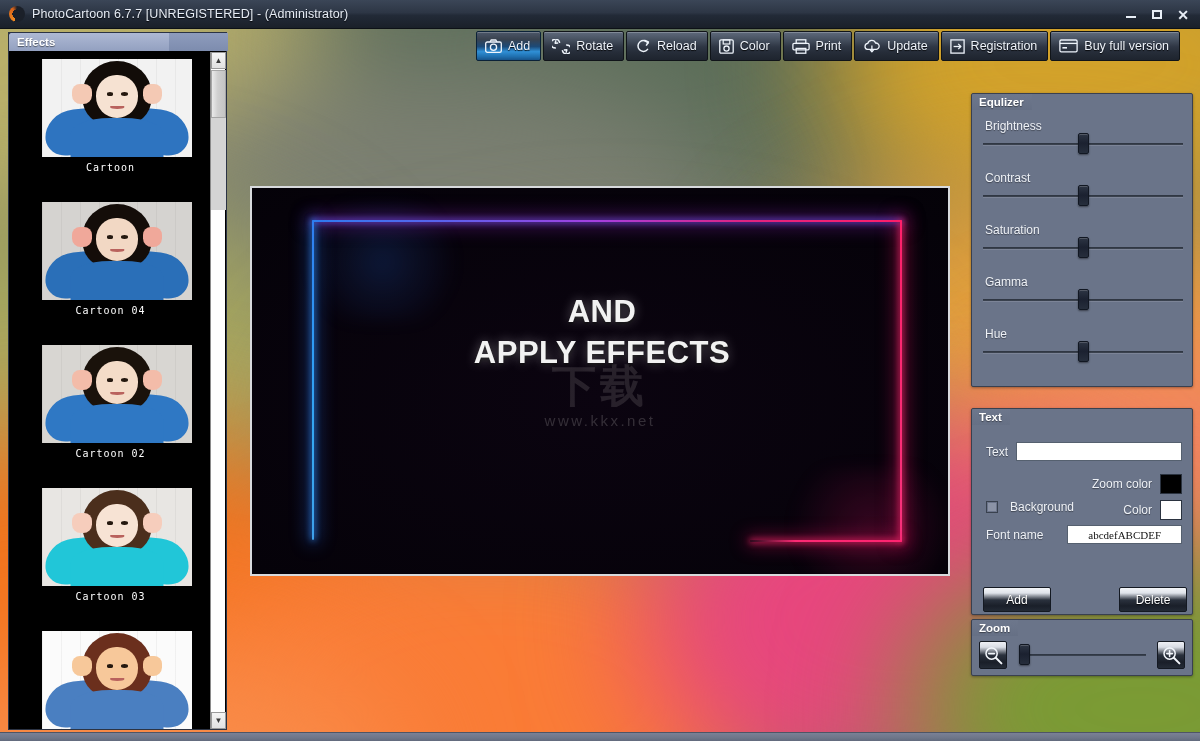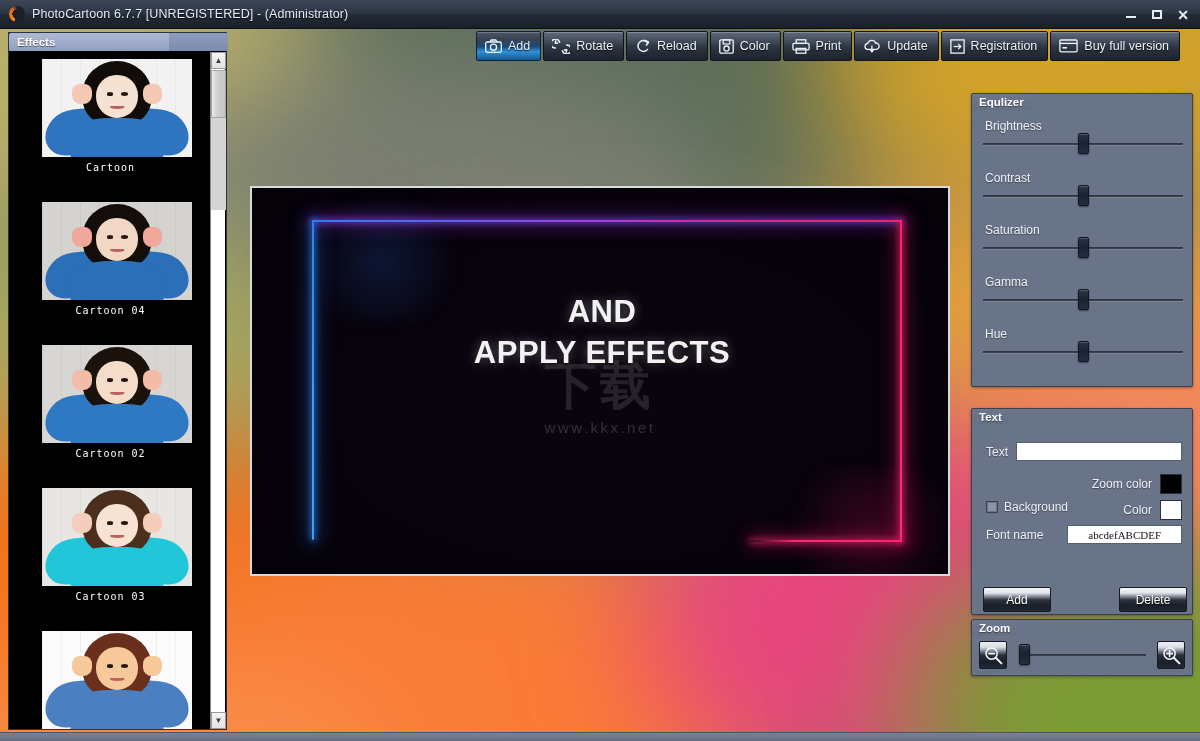--- a/index.html
+++ b/index.html
@@ -219,23 +219,23 @@
   .n-glow-tl { left: 40px; top: 14px; width: 180px; height: 120px;
     background: radial-gradient(circle, rgba(40,110,230,.20) 0%, transparent 70%); filter: blur(8px); }
   .n-glow-br { left: 520px; top: 280px; width: 200px; height: 120px;
     background: radial-gradient(circle, rgba(230,20,110,.22) 0%, transparent 70%); filter: blur(8px); }
 
   #watermark {
     position:absolute; left: 50%; top: 176px; transform: translateX(-50%);
     text-align:center; pointer-events:none;
   }
   #watermark .wm-cjk {
-    color: rgba(190,185,185,.16); font-size: 51px; font-weight: bold;
+    color: rgba(190,185,185,.16); font-size: 44px; font-weight: bold;
     letter-spacing: 4px; line-height: 1;
-    font-family: Liberation Mono, monospace;
+    font-family: Liberation Sans, sans-serif;
   }
   #watermark .wm-url {
     color: rgba(200,195,195,.22); font-size: 15px; letter-spacing: 2.5px;
     margin-top: 4px; font-family: "Liberation Sans", sans-serif;
   }
 
   #canvas-text {
     position: absolute; left: 0; top: 104px; width: 700px;
     text-align: center; pointer-events: none;
   }
@@ -644,21 +644,21 @@
     <div class="trow" style="left:14px; top:33px; width:196px; gap:8px;">
       <span class="tlabel">Text</span>
       <input class="tinput" style="flex: 1 1 auto; width: 155px;" type="text" value="">
     </div>
 
     <div class="trow" style="left:90px; top:65px; width:120px; gap:8px; justify-content:flex-end;">
       <span class="tlabel">Zoom color</span>
       <span class="swatch" id="sw-textcolor" style="background: rgb(0, 0, 0);"></span>
     </div>
 
-    <div class="trow" style="left:14px; top:91px; width:100px; gap:6px;text-align:right;">
+    <div class="trow" style="left:14px; top:91px; width:100px; gap:12px;text-align:right;">
       <span class="cb" id="cb-background" style="background: rgb(139, 147, 166);"></span>
       <span class="tlabel">Background</span>
     </div>
 
     <div class="trow" style="left:116px; top:91px; width:94px; gap:8px; justify-content:flex-end;">
       <span class="tlabel">Color</span>
       <span class="swatch" id="sw-bgcolor" style="background: rgb(255, 255, 255);"></span>
     </div>
 
     <div class="trow" style="left:14px; top:116px; width:196px; gap:24px;">

